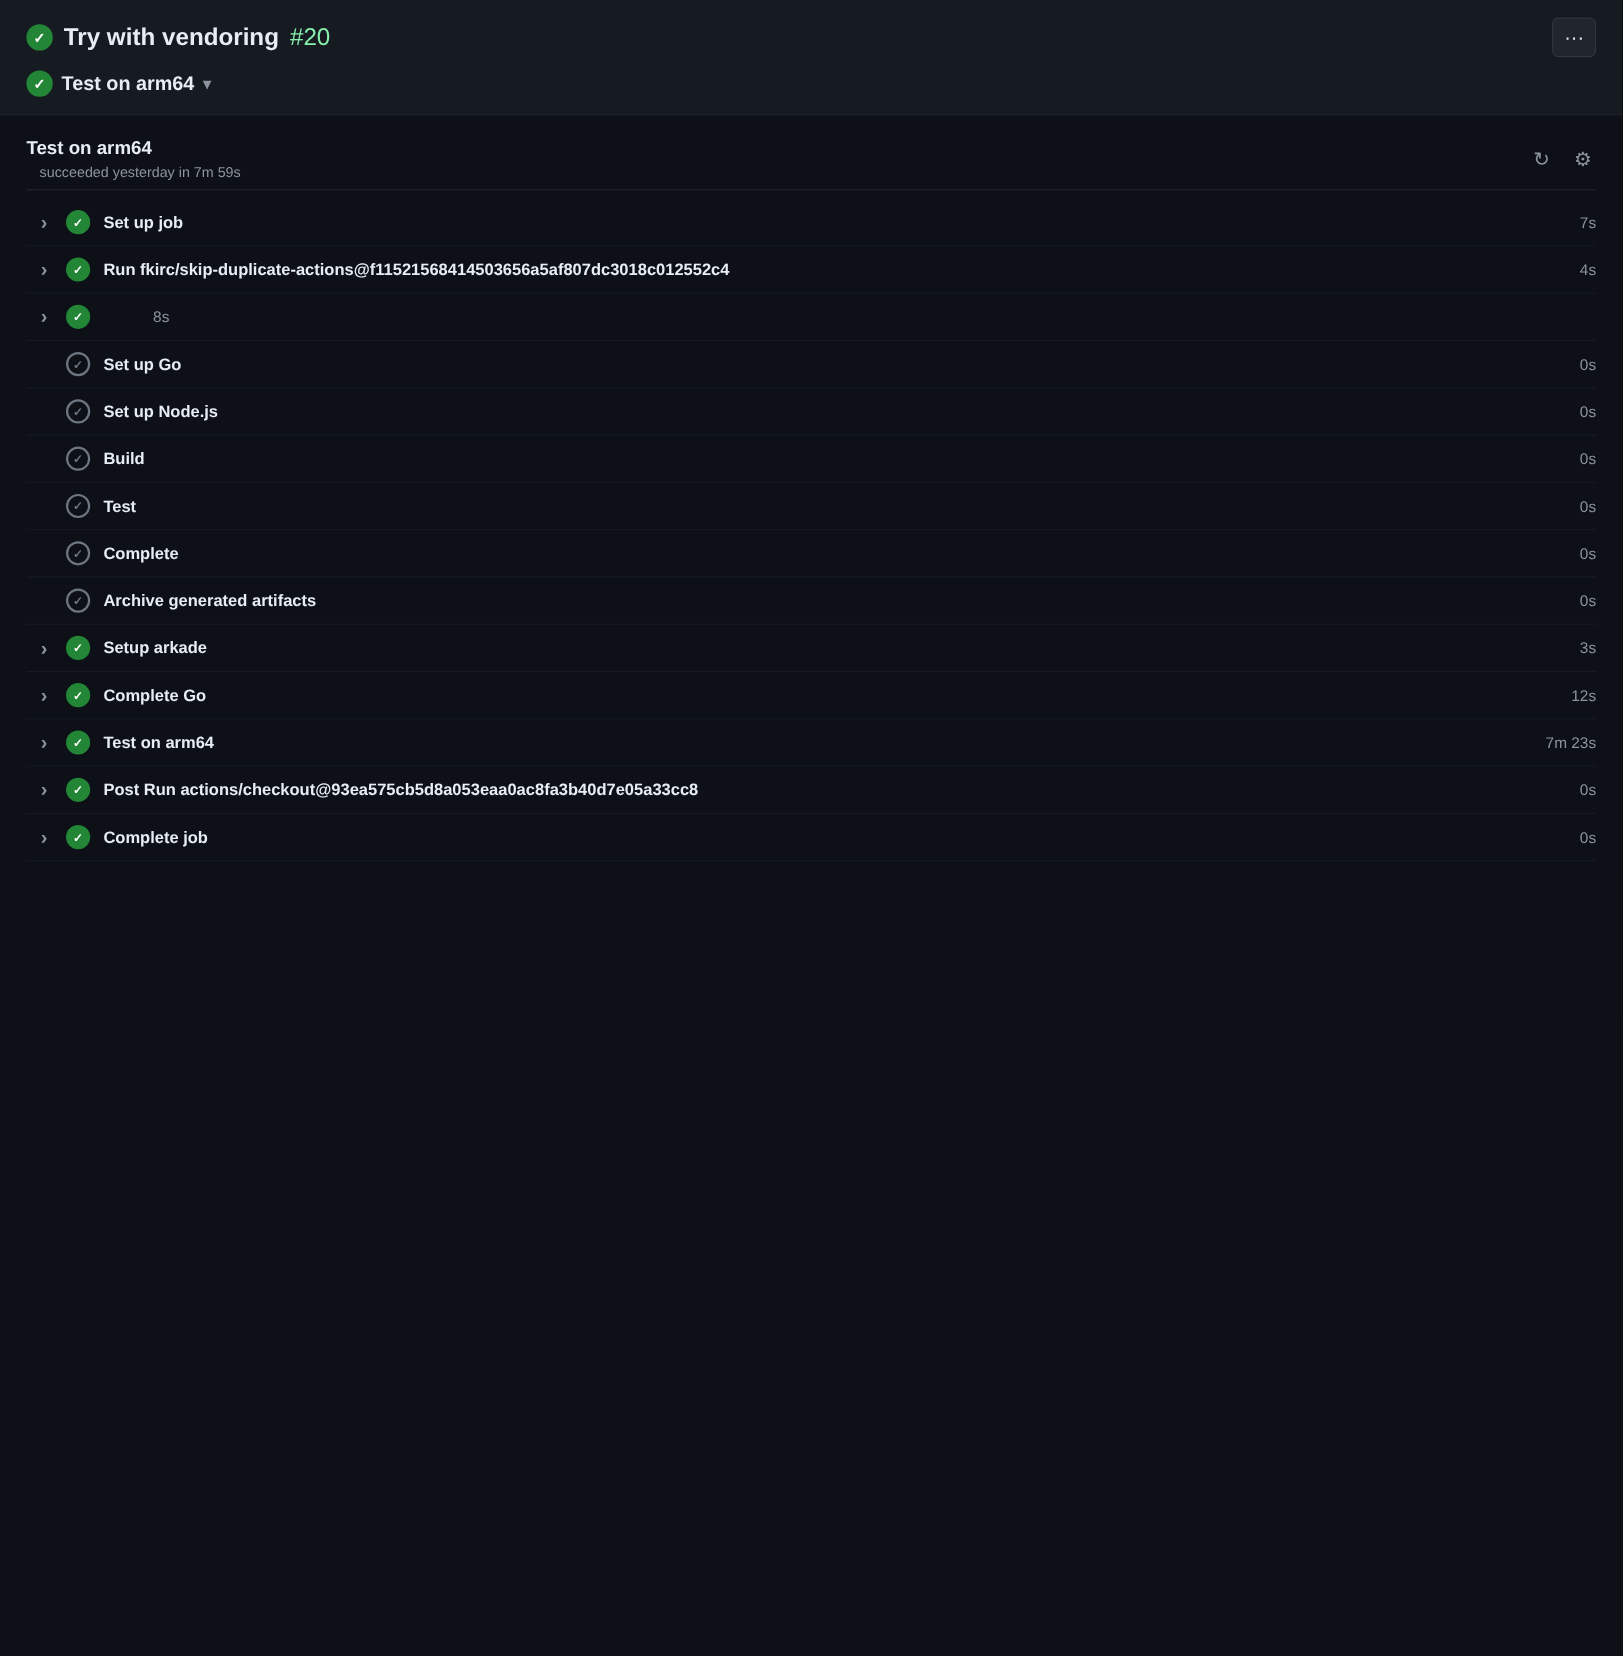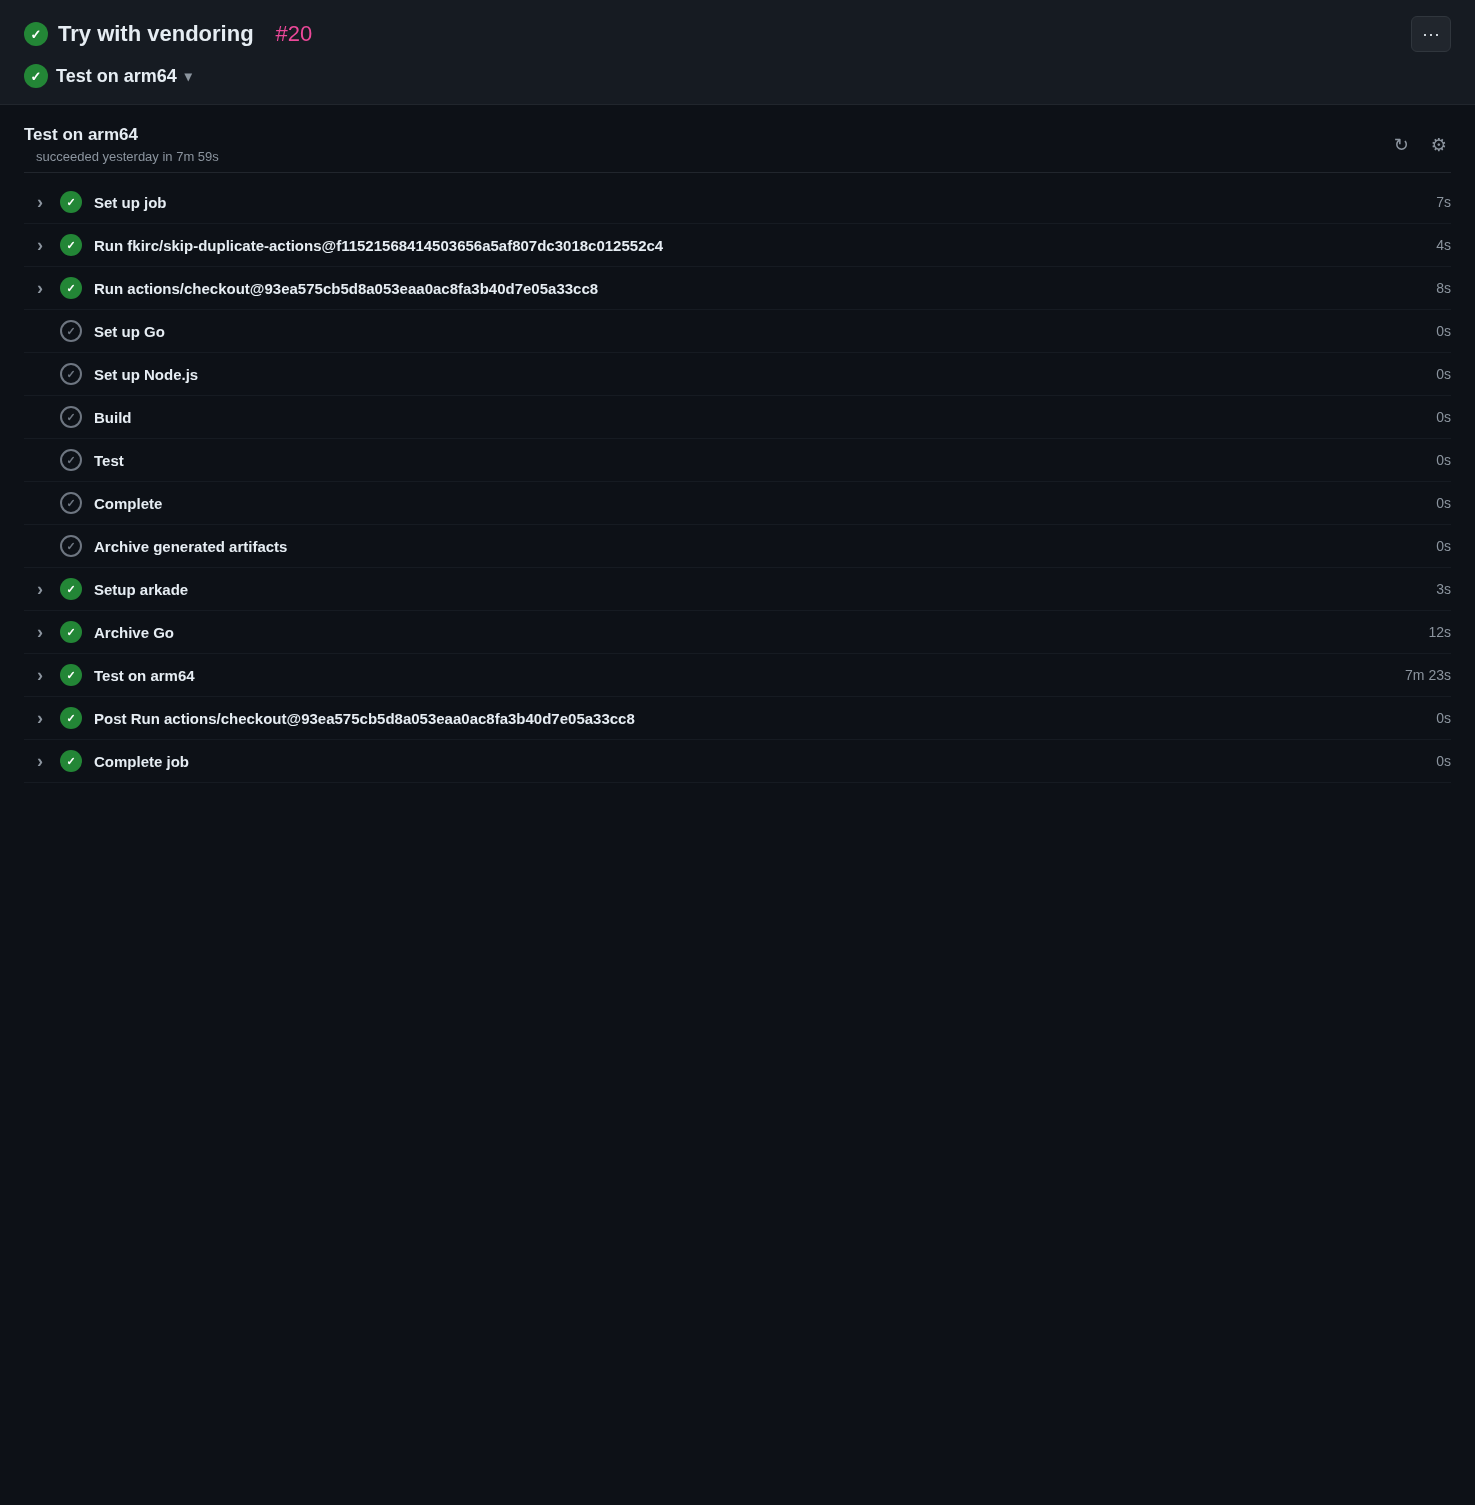--- a/index.html
+++ b/index.html
@@ -27,23 +27,22 @@
     .top-title {
       display: flex;
       align-items: center;
       gap: 10px;
       font-size: 22px;
       font-weight: 700;
       color: #e6edf3;
       justify-content: flex-end;
     }
     .top-title .run-number {
-      color: #ec4899;
+      color: #86efac;
       font-weight: 400;
-      margin-left: 12px;
     }
     .more-btn {
       background: #21262d;
       border: 1px solid #30363d;
       border-radius: 6px;
       color: #e6edf3;
       padding: 6px 12px;
       cursor: pointer;
       font-size: 18px;
       line-height: 1;
@@ -272,21 +271,20 @@
         <span class="step-label">Run fkirc/skip-duplicate-actions@f11521568414503656a5af807dc3018c012552c4</span>
         <span class="step-duration">4s</span>
       </div>
       <div class="step-row">
         <div class="chevron-col">
           <span class="chevron-icon" style="font-size: 18px; font-weight: 600;">›</span>
         </div>
         <div class="step-icon-col">
           <div class="green-check-sm"></div>
         </div>
-        <span class="step-label">Run actions/checkout@93ea575cb5d8a053eaa0ac8fa3b40d7e05a33cc8</span>
         <span class="step-duration">8s</span>
       </div>
       <div class="step-row">
         <div class="no-chevron"></div>
         <div class="step-icon-col">
           <div class="gray-check"></div>
         </div>
         <span class="step-label">Set up Go</span>
         <span class="step-duration">0s</span>
       </div>
@@ -340,21 +338,21 @@
         <span class="step-label">Setup arkade</span>
         <span class="step-duration">3s</span>
       </div>
       <div class="step-row">
         <div class="chevron-col">
           <span class="chevron-icon" style="font-size: 18px; font-weight: 600;">›</span>
         </div>
         <div class="step-icon-col">
           <div class="green-check-sm"></div>
         </div>
-        <span class="step-label">Archive Go</span>
+        <span class="step-label">Complete Go</span>
         <span class="step-duration">12s</span>
       </div>
       <div class="step-row">
         <div class="chevron-col">
           <span class="chevron-icon" style="font-size: 18px; font-weight: 600;">›</span>
         </div>
         <div class="step-icon-col">
           <div class="green-check-sm"></div>
         </div>
         <span class="step-label">Test on arm64</span>

